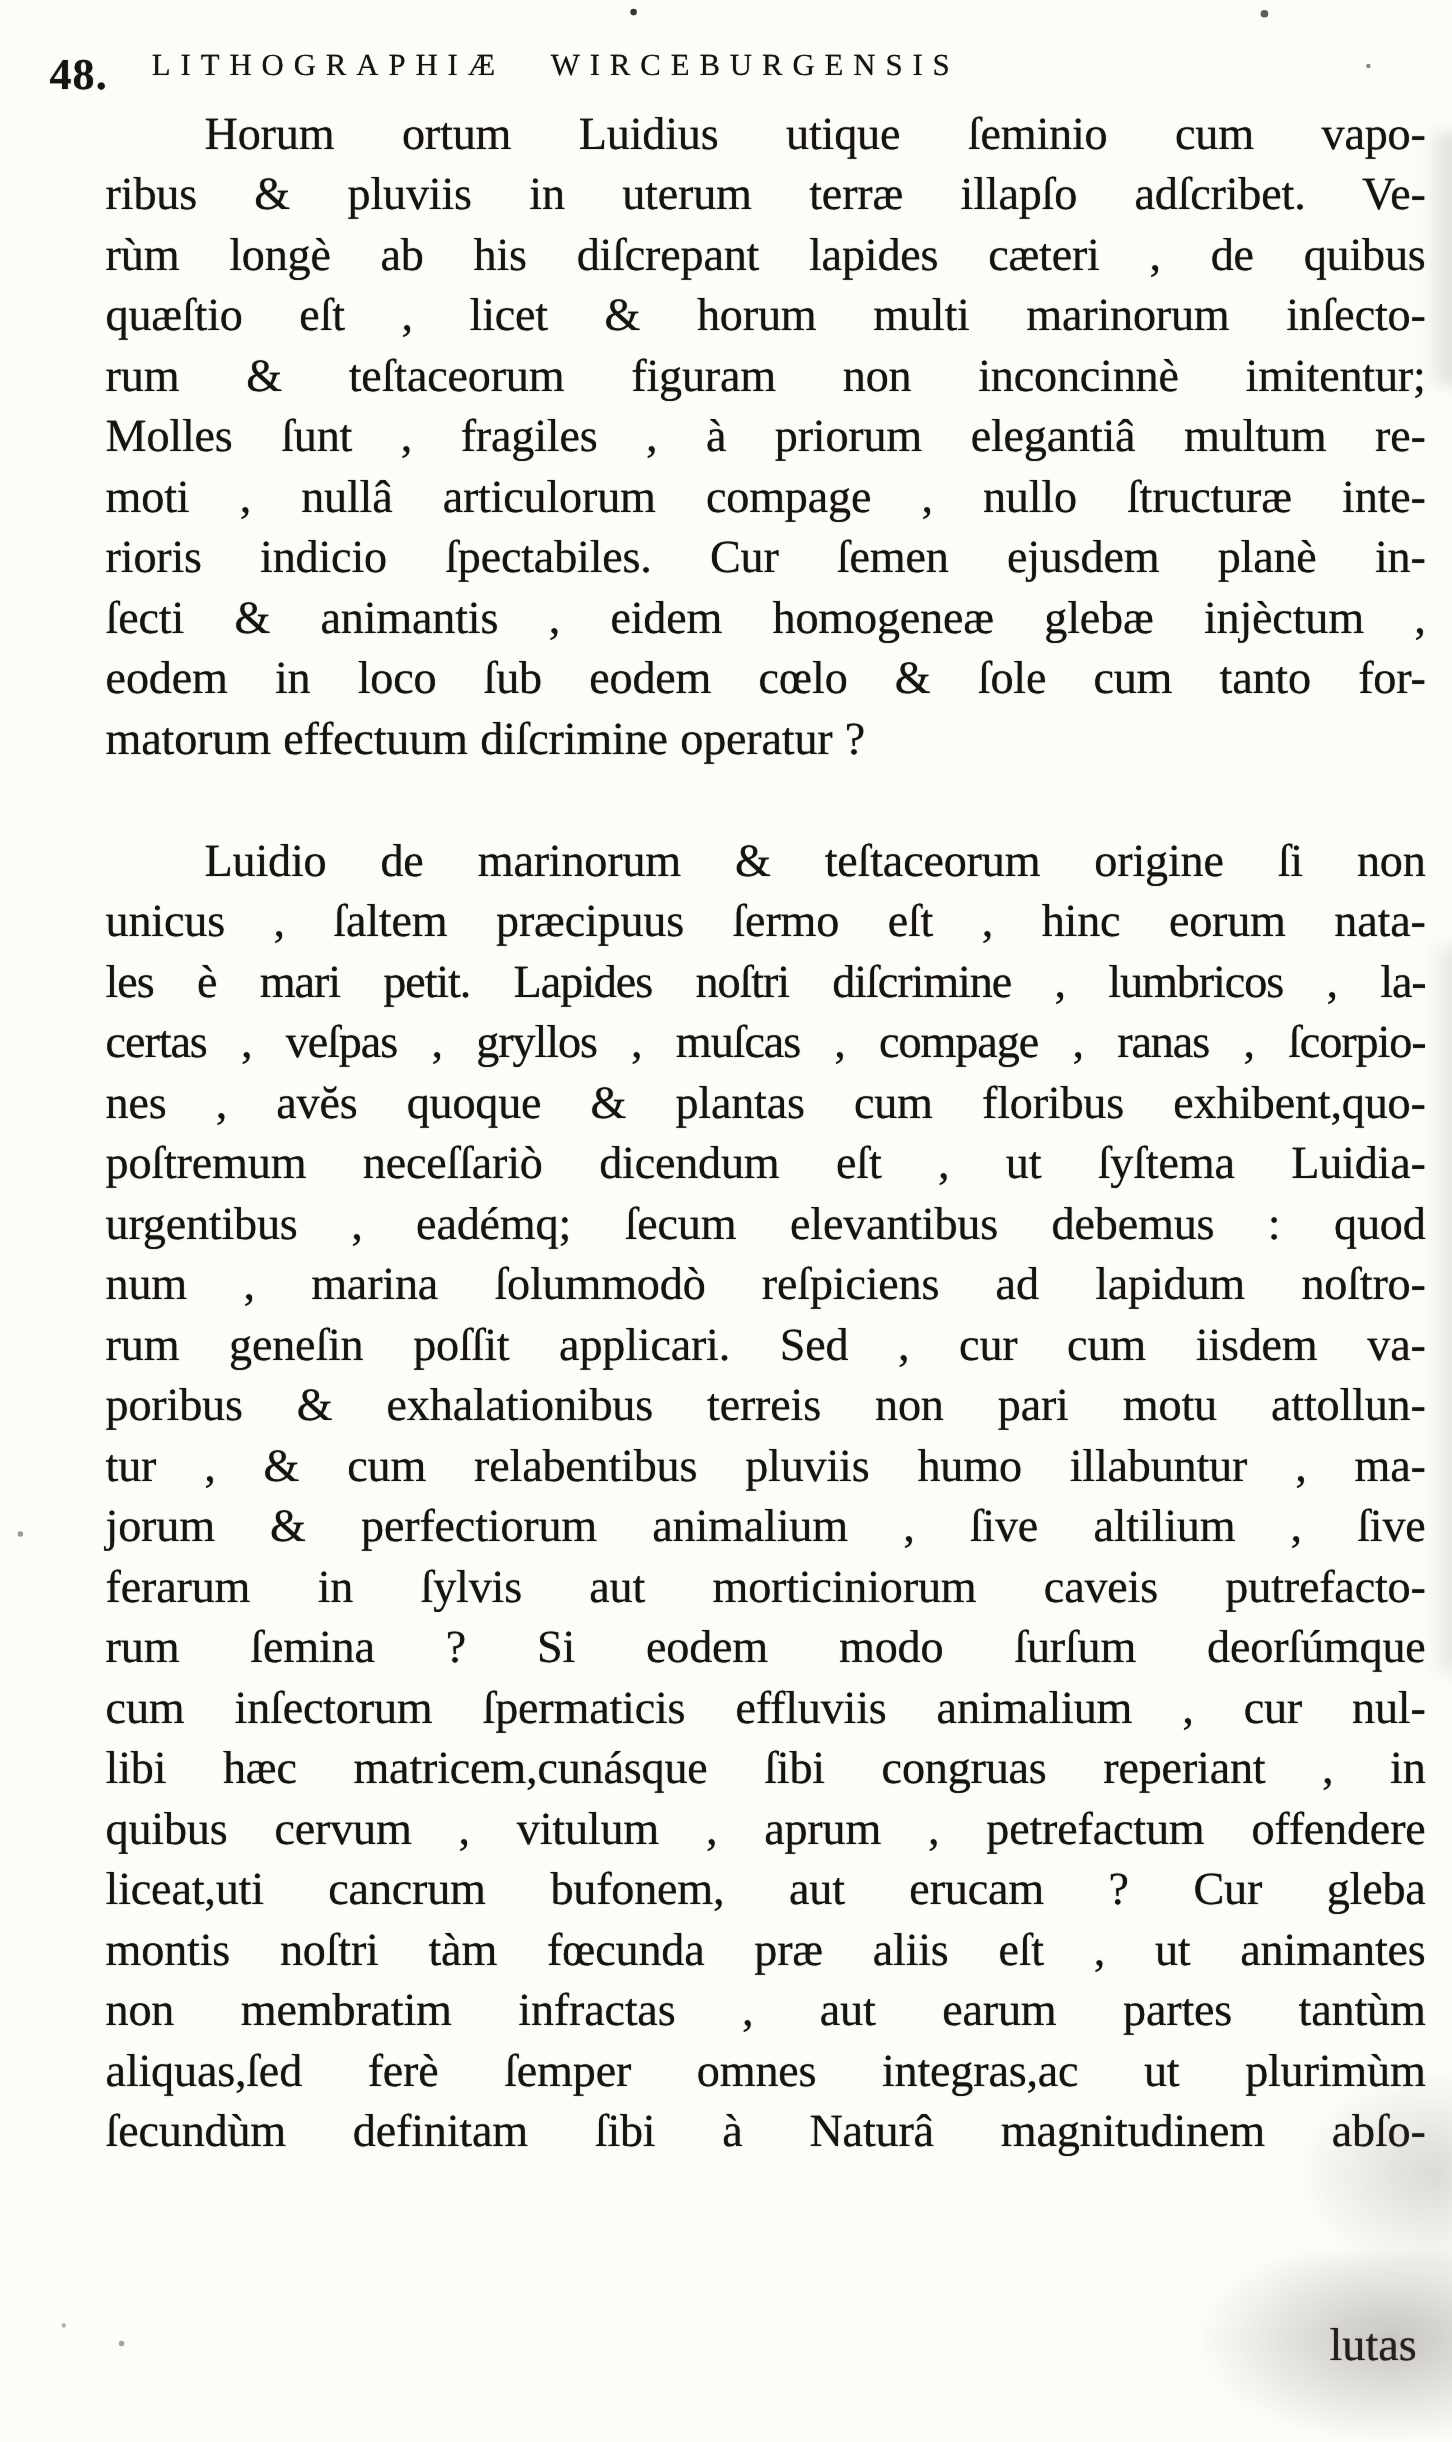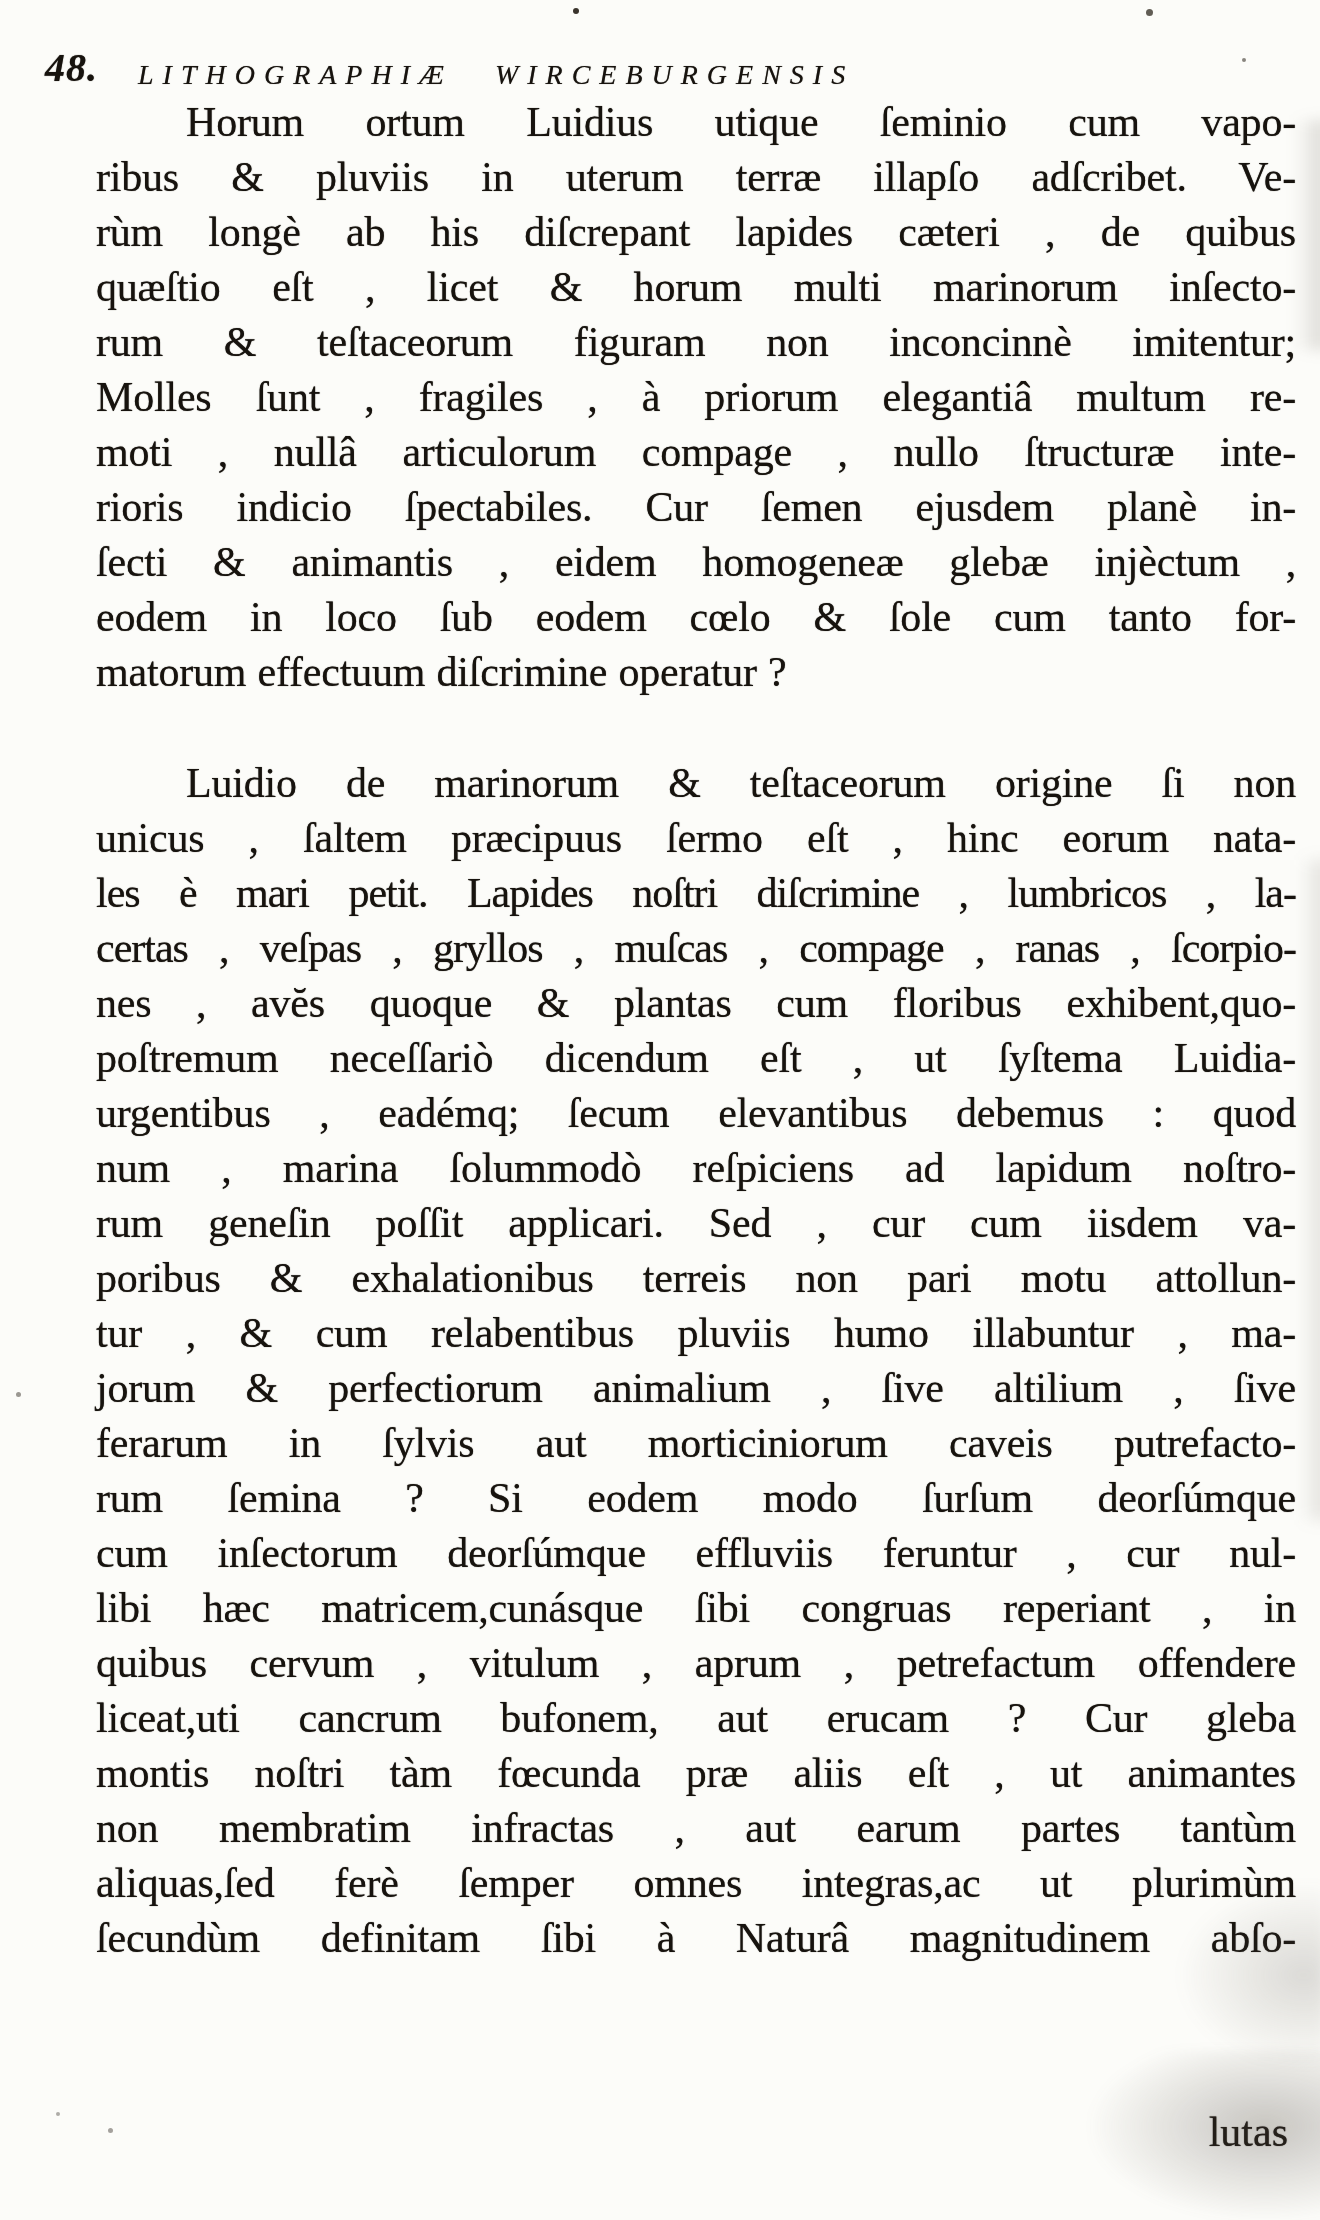--- a/index.html
+++ b/index.html
@@ -8,21 +8,21 @@
     width:1320px; height:2220px;
     margin:0 auto;
     background:#fcfcf9;
     overflow:hidden;
     font-family:"Liberation Serif","DejaVu Serif",serif;
     color:#17130e;
   }
   
   .header-row {
     position:absolute; left:45px; top:44px; right:24px;
-    display:flex; align-items:flex-end;font-style:italic;
+    display:flex; align-items:flex-start;
   }
   .pagenum {
     font-size:40px; font-weight:bold; letter-spacing:1px;
     text-shadow:0 0 1px rgba(23,19,14,.7);
   }
   .running-title {
     margin-left:40px;
     font-size:28px; letter-spacing:9px; word-spacing:26px;
     white-space:nowrap;
     text-shadow:0 0 .8px rgba(23,19,14,.65);
@@ -112,21 +112,21 @@
         <div class="line">nes , avĕs quoque &amp; plantas cum floribus exhibent,quo-</div>
         <div class="line">poſtremum neceſſariò dicendum eſt , ut ſyſtema Luidia-</div>
         <div class="line">urgentibus , eadémq; ſecum elevantibus debemus : quod</div>
         <div class="line">num , marina ſolummodò reſpiciens ad lapidum noſtro-</div>
         <div class="line">rum geneſin poſſit applicari.  Sed , cur cum iisdem va-</div>
         <div class="line">poribus &amp; exhalationibus terreis non pari motu attollun-</div>
         <div class="line">tur , &amp; cum relabentibus pluviis humo illabuntur , ma-</div>
         <div class="line">jorum &amp; perfectiorum animalium , ſive altilium , ſive</div>
         <div class="line">ferarum in ſylvis aut morticiniorum caveis putrefacto-</div>
         <div class="line">rum ſemina ?  Si eodem modo ſurſum deorſúmque</div>
-        <div class="line">cum inſectorum deorſúmque effluviis feruntur , cur nul-</div>
+        <div class="line">cum inſectorum ſpermaticis effluviis animalium , cur nul-</div>
         <div class="line">libi hæc matricem,cunásque ſibi congruas reperiant , in</div>
         <div class="line">quibus cervum , vitulum , aprum , petrefactum offendere</div>
         <div class="line">liceat,uti cancrum bufonem, aut erucam ?  Cur gleba</div>
         <div class="line">montis noſtri tàm fœcunda præ aliis eſt , ut animantes</div>
         <div class="line">non membratim infractas , aut earum partes tantùm</div>
         <div class="line">aliquas,ſed ferè ſemper omnes integras,ac ut plurimùm</div>
         <div class="line">ſecundùm definitam ſibi à Naturâ magnitudinem abſo-</div>
       </div>
   </div>
 

